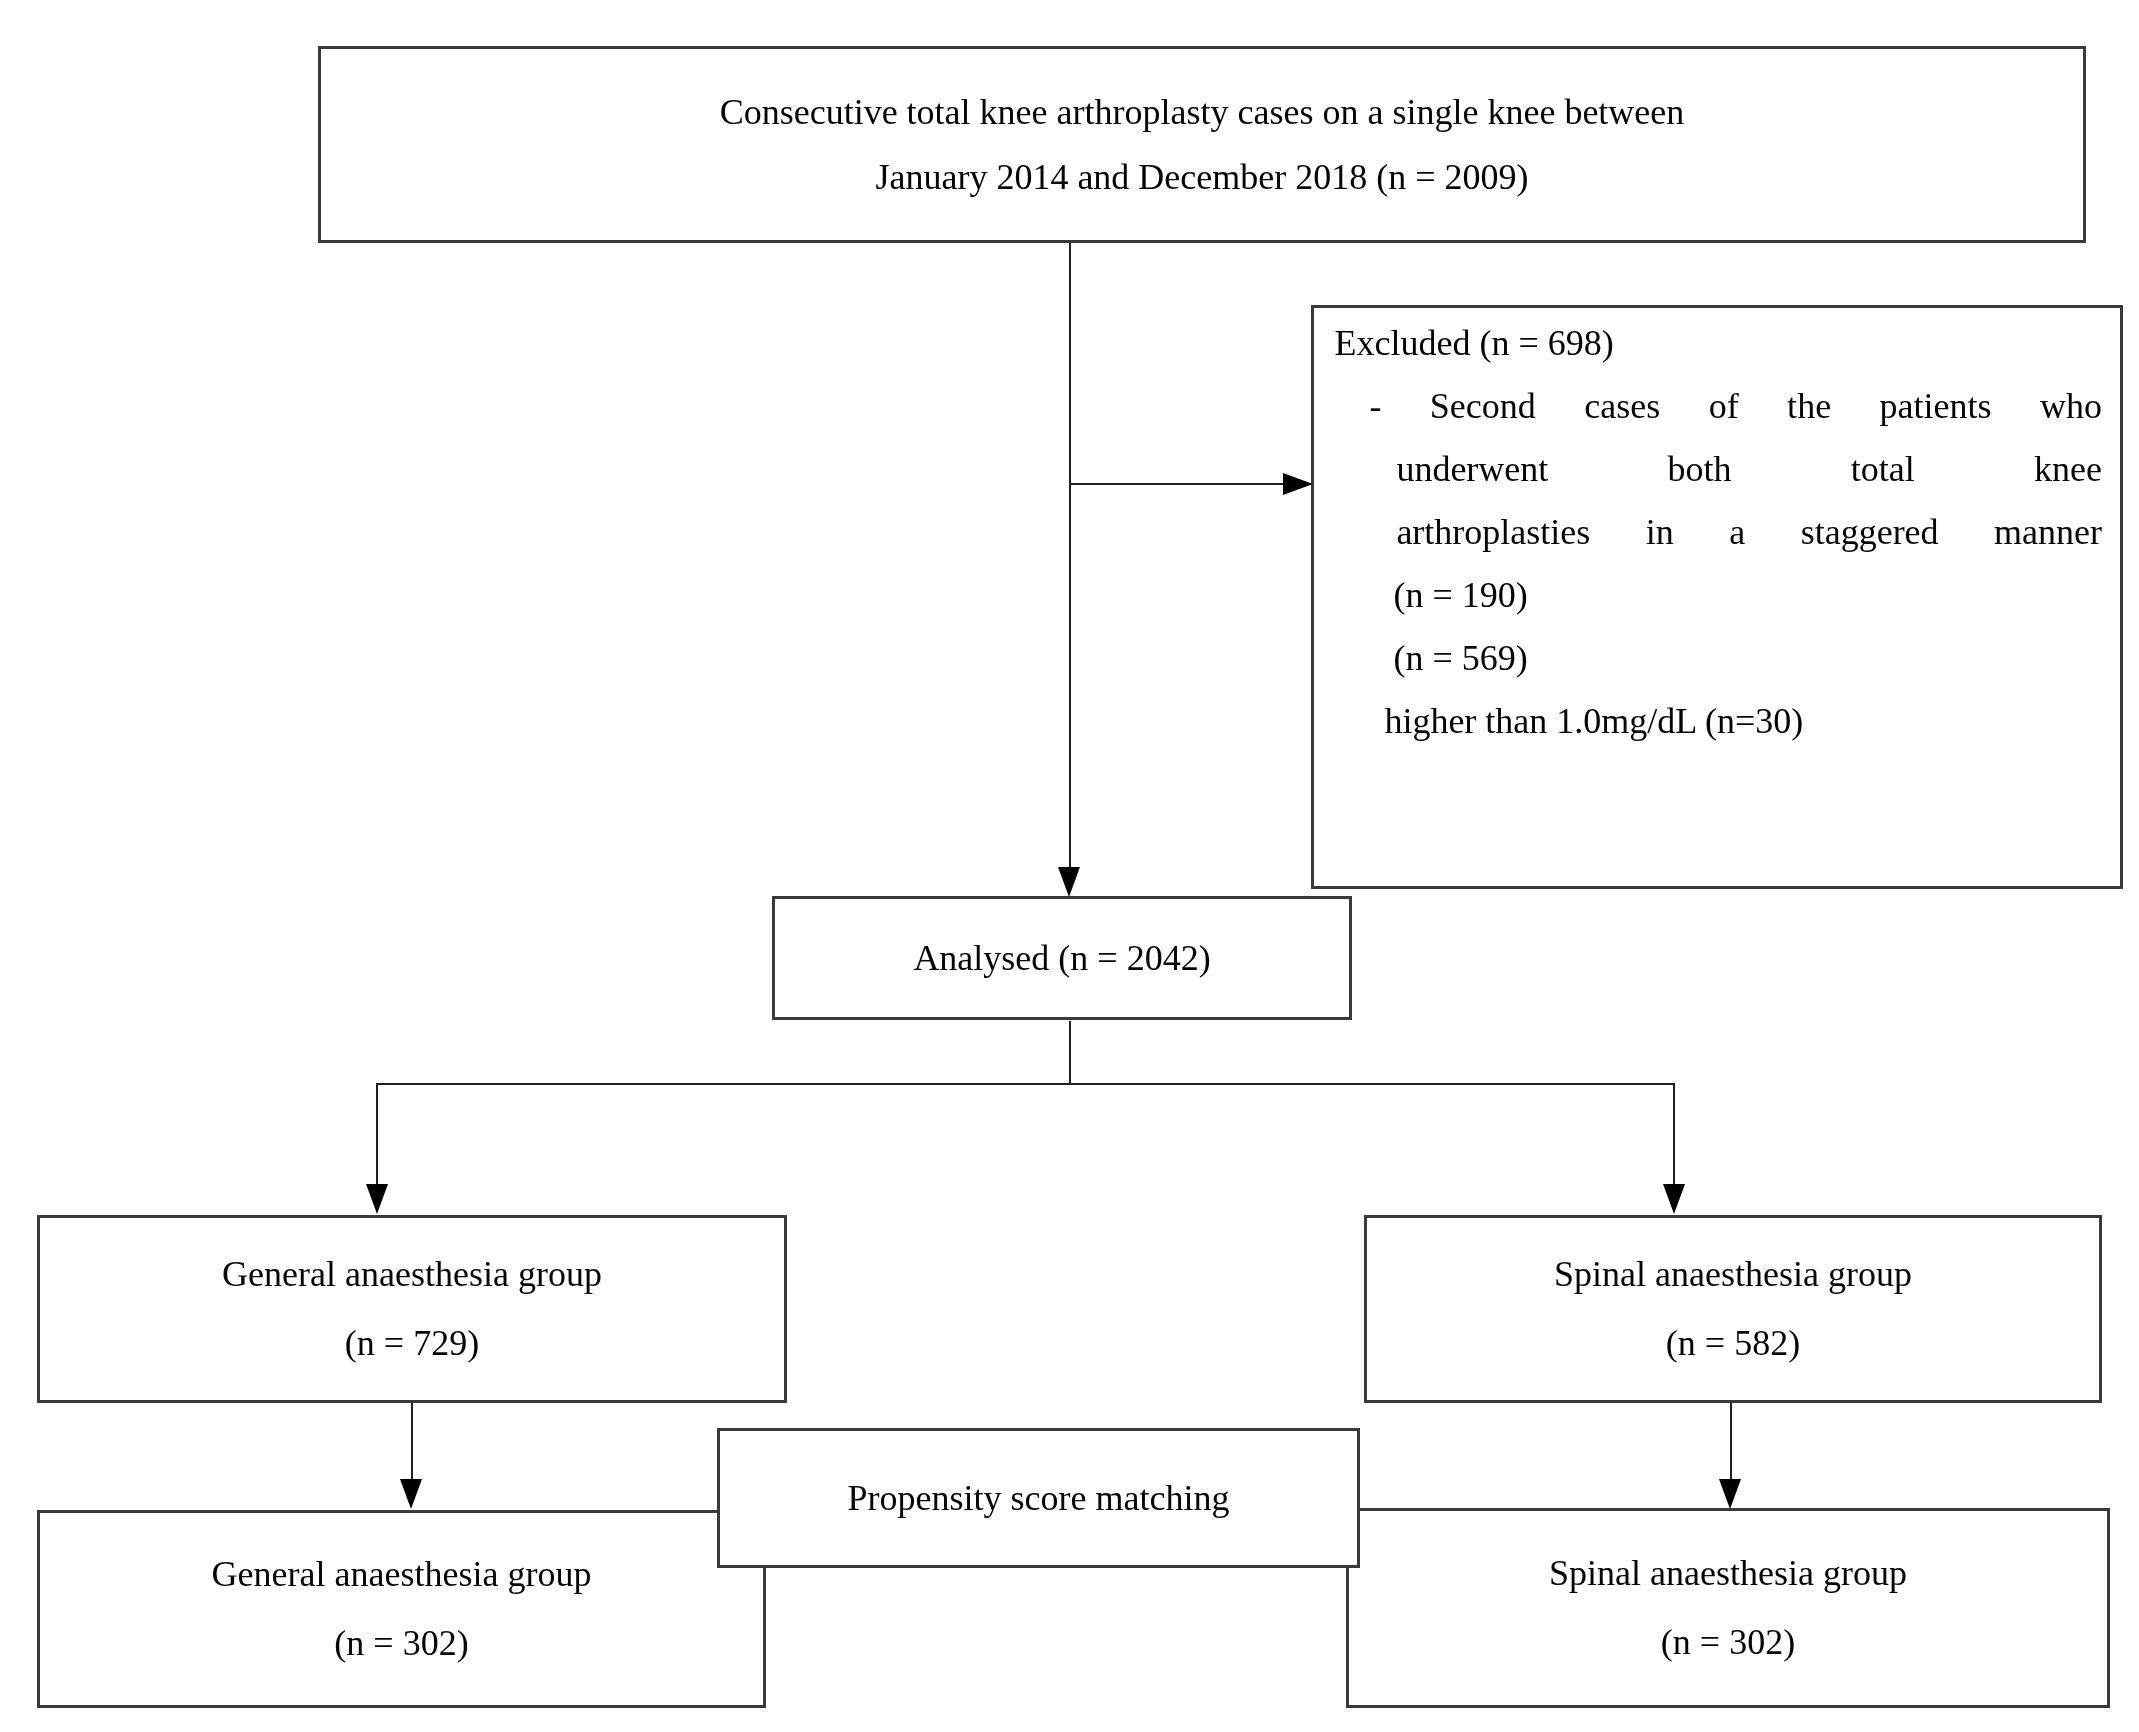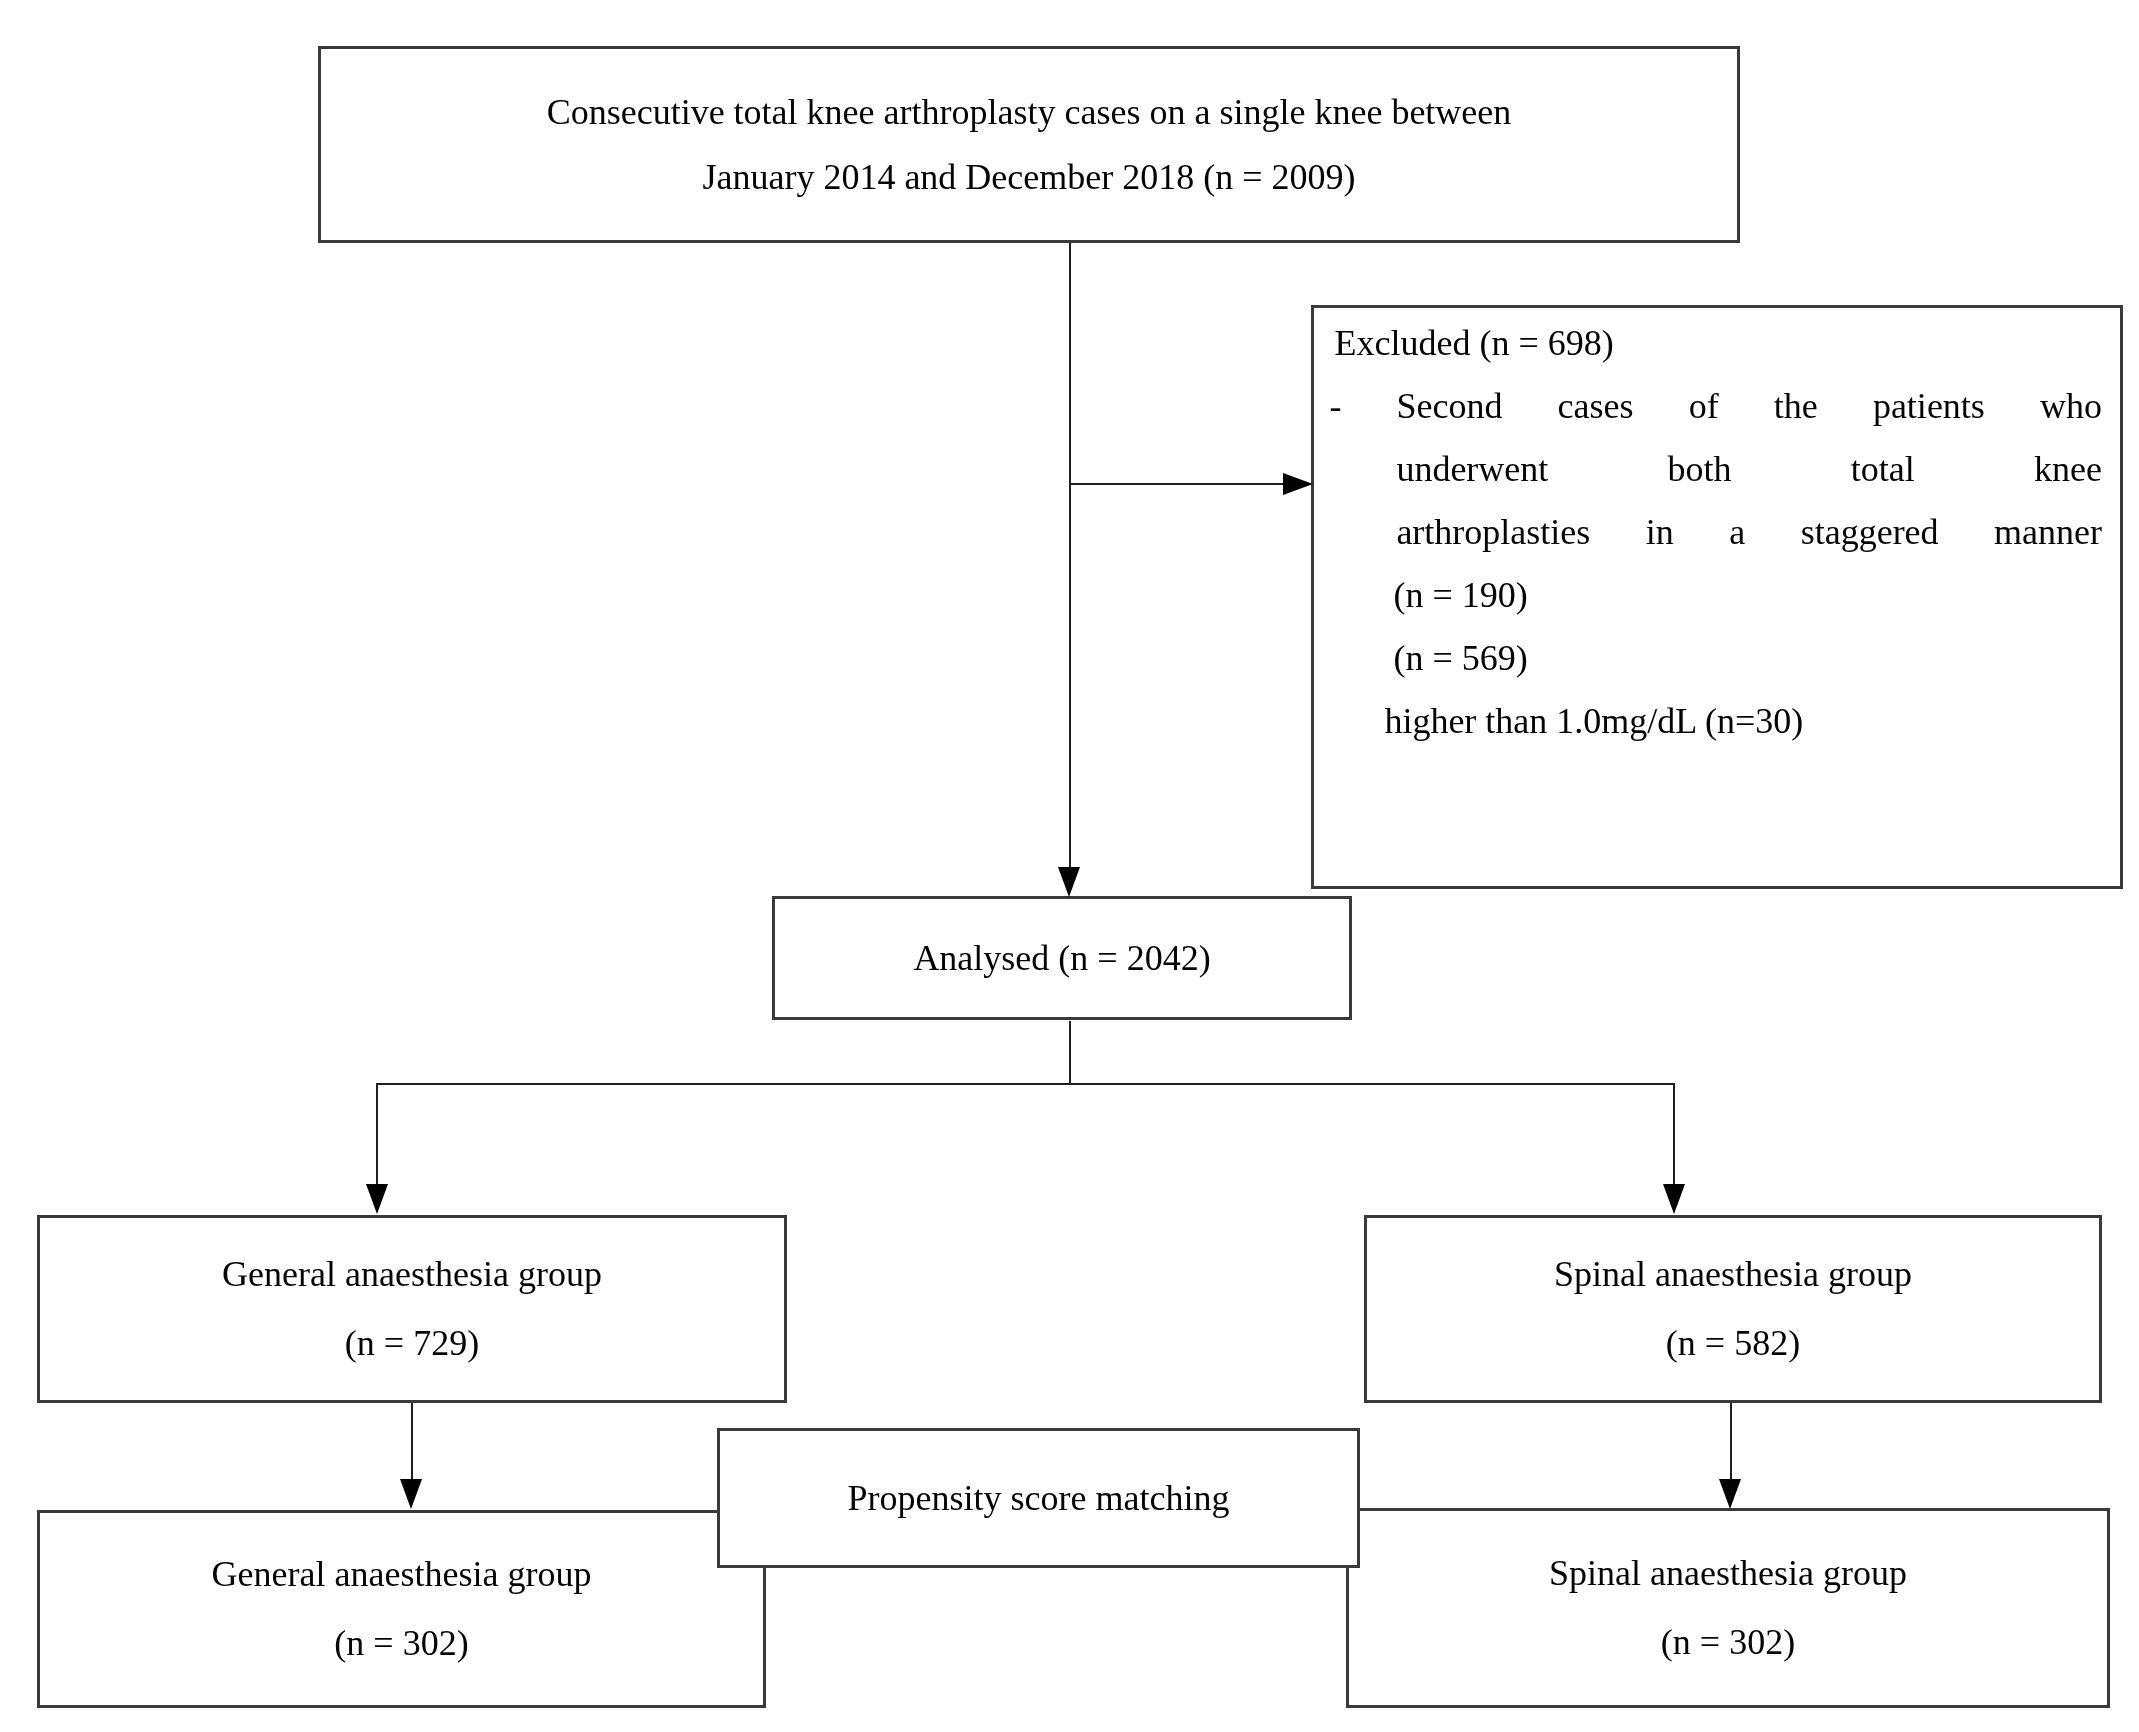--- a/index.html
+++ b/index.html
@@ -15,36 +15,36 @@
     box-sizing:border-box;
     border:3.6px solid #3a3a3a;
     background:#ffffff;
     display:flex;flex-direction:column;
     align-items:center;justify-content:center;
     text-align:center;
     font-size:36px;line-height:65px;
     z-index:1;
   }
   .box .bline{display:block;}
-  #box-enrollment{left:318px;top:46px;width:1422px;height:197px;}
+  #box-enrollment{left:318px;top:46px;width:1768px;height:197px;}
   #box-excluded{
     left:1311px;top:305px;width:812px;height:584px;
     align-items:stretch;justify-content:flex-start;
     text-align:left;padding:4.1px 18px 0 15.4px;line-height:63px;
   }
   #box-analysed{left:772px;top:896px;width:580px;height:124px;}
   #box-general-full{left:37px;top:1215px;width:750px;height:188px;line-height:69px;}
   #box-spinal-full{left:1364px;top:1215px;width:738px;height:188px;line-height:69px;}
   #box-propensity{left:717px;top:1428px;width:643px;height:140px;z-index:3;}
   #box-general-matched{left:37px;top:1510px;width:729px;height:198px;line-height:69px;}
   #box-spinal-matched{left:1346px;top:1508px;width:764px;height:200px;line-height:69px;}
 
   
   .xl-header{margin-left:5.1px;}
-  .xl-just{text-align:justify;text-align-last:justify;}
+  .xl-just{text-align:justify;text-align-last:justify;margin-left:40px;}
   .xl-cont{margin-left:67px;}
   .xl-n{margin-left:64px;}
   .xl-higher{margin-left:55px;}
 
   
   .cline{position:absolute;background:#1f1f1f;z-index:2;}
   .head-down{
     position:absolute;width:0;height:0;z-index:2;
     border-left:11.8px solid transparent;border-right:11.8px solid transparent;
     border-top:30px solid #000000;

